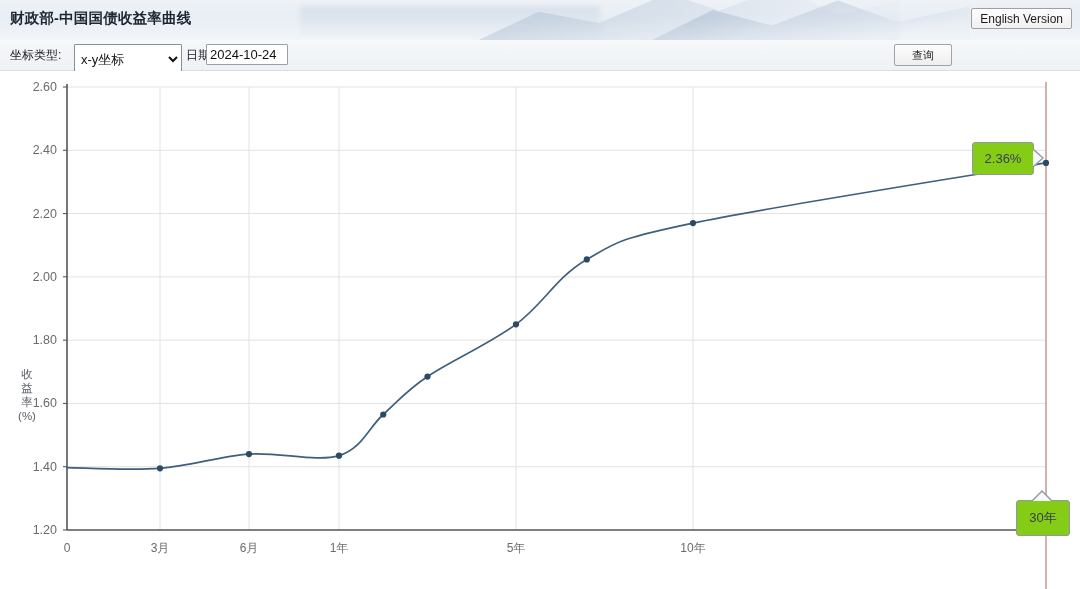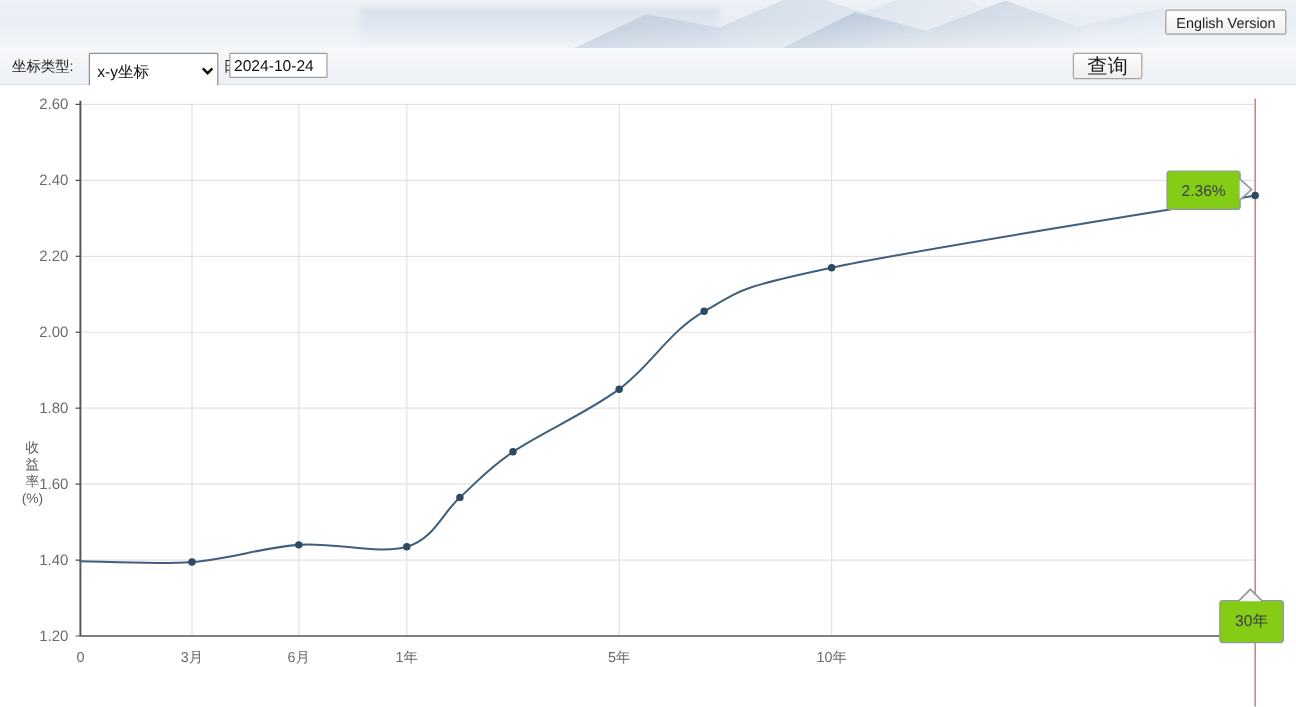--- a/index.html
+++ b/index.html
@@ -76,31 +76,31 @@
   .coord-select {
     position: absolute; left: 74px; top: 4px;
     width: 108px; height: 31px;
     font-family: "Liberation Sans", sans-serif;
     font-size: 13px; color: #111;
     background: #ffffff;
     border: 1px solid #8a9099; border-radius: 1px;
     padding: 0 2px;
   }
   .date-input {
-    position: absolute; left: 191px; top: 4px;
+    position: absolute; left: 206px; top: 4px;
     width: 82px; height: 21px;
     font-family: "Liberation Sans", sans-serif;
     font-size: 13px; color: #111;
     background: #ffffff;
     border: 1px solid #9aa0a8; border-radius: 1px;
     padding: 0 3px;
   }
   .tb-btn {
     position: absolute; top: 4px; height: 22px;
-    font-size: 17px; color: #1c1c1c;
+    font-size: 11px; color: #1c1c1c;
     background: linear-gradient(180deg,#fdfdfd,#eeeeee);
     border: 1px solid #a3a3a3; border-radius: 2px;
     display: flex; align-items: center; justify-content: center;
     cursor: pointer; white-space: nowrap;
   }
   .btn-query   { right: 128px; width: 58px; }
   .btn-history { right: 8px;   width: 112px; margin-top: 40px; }
 
   
   .chart-area {
@@ -171,20 +171,21 @@
 </head>
 <body>
 
 <div id="app">
 
   <div class="header-band">
     <div class="mist-a"></div>
     <div class="mist-b"></div>
     <div class="mist-c"></div>
   </div>
+  <div class="header-title">财政部-中国国债收益率曲线</div>
   <div class="english-btn">English Version</div>
 
   <div class="toolbar">
     <div class="tb-label lbl-coord">坐标类型:</div>
     <select class="coord-select">
       <option>x-y坐标</option>
     </select>
     <div class="tb-label lbl-date">日期:</div>
     <input class="date-input" type="text" value="2024-10-24" style="">
     <div class="tb-btn btn-query">查询</div>

